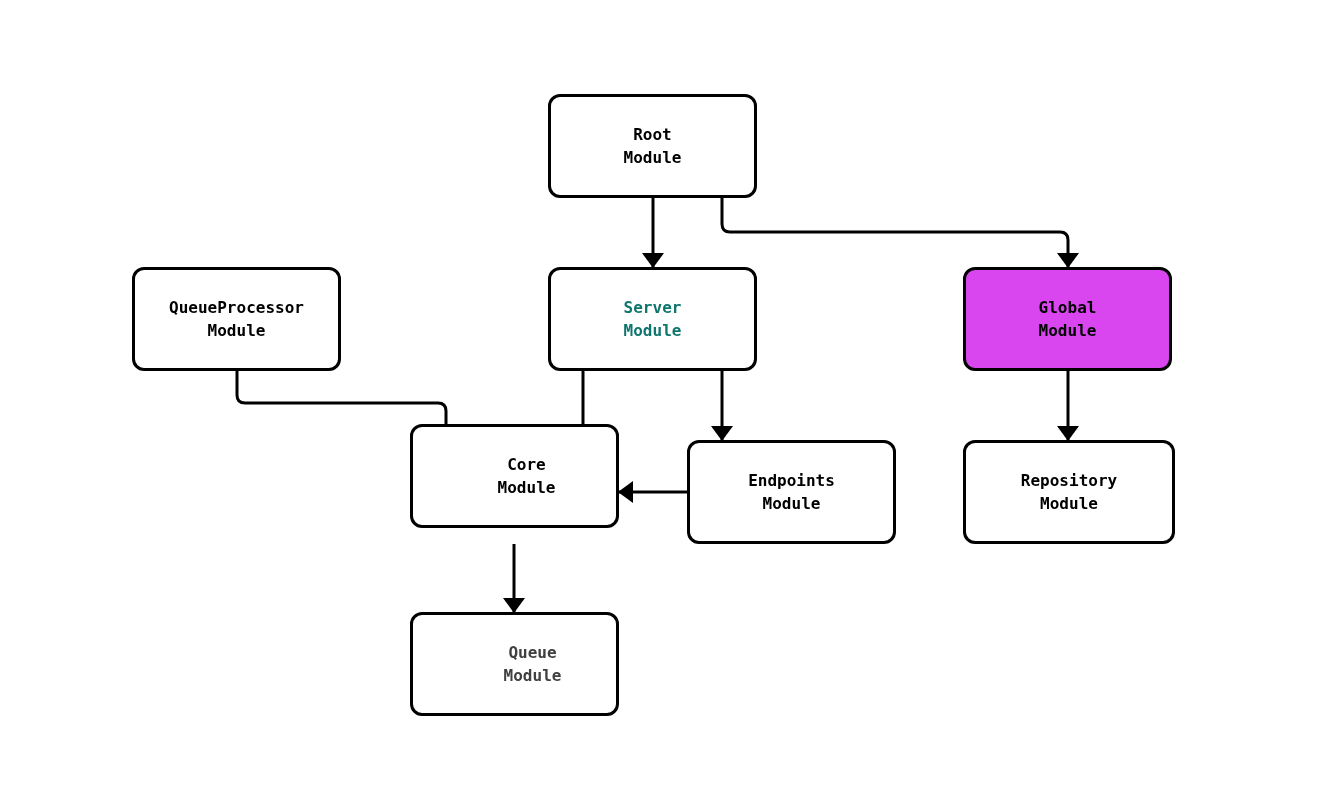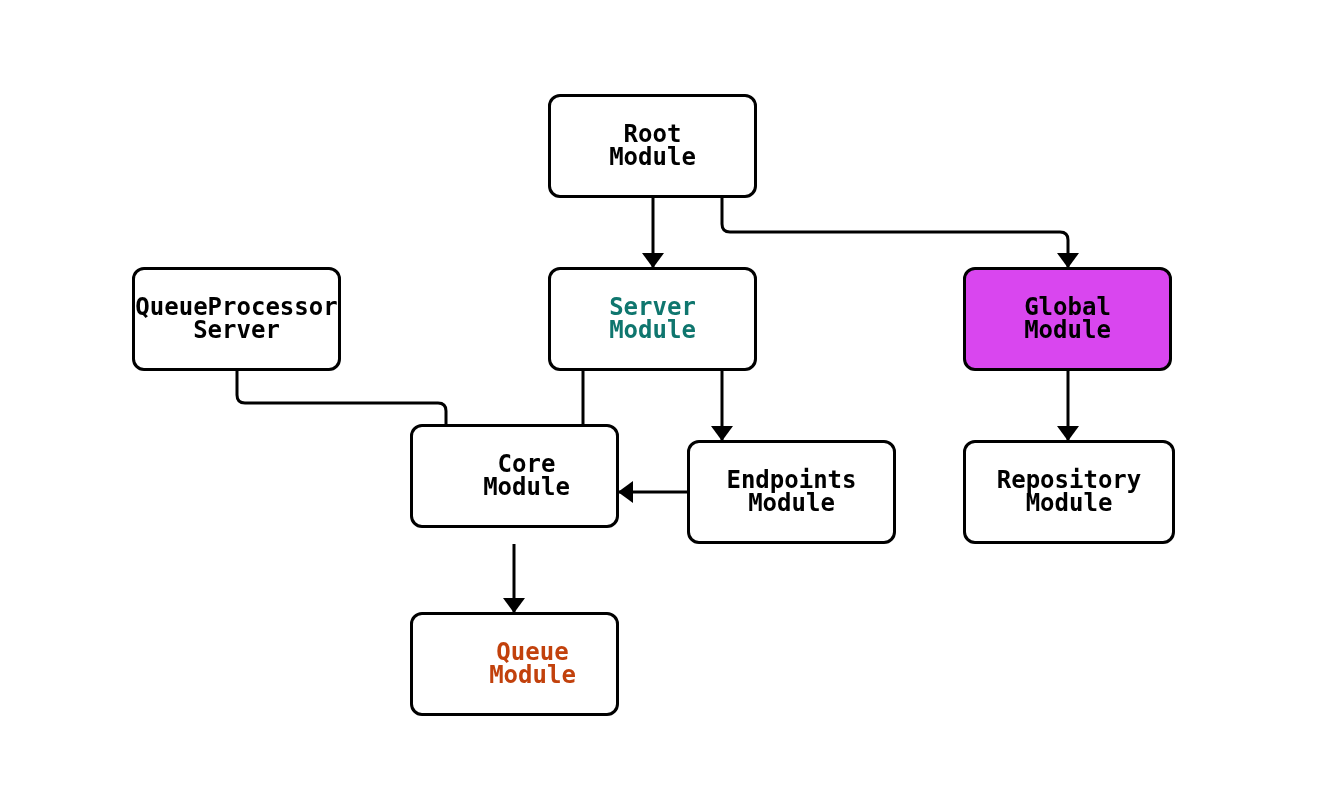--- a/index.html
+++ b/index.html
@@ -22,21 +22,21 @@
   }
   .node {
     position: absolute;
     box-sizing: border-box;
     display: flex;
     align-items: center;
     justify-content: center;
   }
   .node-label {
     font-weight: bold;
-    font-size: 24px;
+    font-size: 16px;
     line-height: 23px;
     text-align: center;
     white-space: pre-line;
     letter-spacing: 0px;
   }
 </style>
 </head>
 <body>
 
 <div class="canvas" style="background: rgb(255, 255, 255);">
@@ -57,21 +57,21 @@
         <path d="M514,544 L514,612" fill="none" stroke="#000000" stroke-width="3" marker-end="url(#arrow)"></path>
       </g>
   </svg>
   <div id="nodes">
       <div class="node" style="left: 548px; top: 94px; width: 209px; height: 104px; background: rgb(255, 255, 255); border: 3px solid rgb(0, 0, 0); border-radius: 12px;">
         <span class="node-label" style="color: rgb(0, 0, 0);">Root
 Module</span>
       </div>
       <div class="node" style="left: 132px; top: 267px; width: 209px; height: 104px; background: rgb(255, 255, 255); border: 3px solid rgb(0, 0, 0); border-radius: 12px;">
         <span class="node-label" style="color: rgb(0, 0, 0);">QueueProcessor
-Server</span>
+Module</span>
       </div>
       <div class="node" style="left: 548px; top: 267px; width: 209px; height: 104px; background: rgb(255, 255, 255); border: 3px solid rgb(0, 0, 0); border-radius: 12px;">
         <span class="node-label" style="color: #0f766e;">Server
 Module</span>
       </div>
       <div class="node" style="left: 963px; top: 267px; width: 209px; height: 104px; background: #d946ef; border: 3px solid rgb(0, 0, 0); border-radius: 12px;">
         <span class="node-label" style="color: rgb(0, 0, 0);">Global
 Module</span>
       </div>
       <div class="node" style="left: 410px; top: 424px; width: 209px; height: 104px; background: rgb(255, 255, 255); border: 3px solid rgb(0, 0, 0); border-radius: 12px; padding-left: 24px;">
@@ -80,17 +80,17 @@
       </div>
       <div class="node" style="left: 687px; top: 440px; width: 209px; height: 104px; background: rgb(255, 255, 255); border: 3px solid rgb(0, 0, 0); border-radius: 12px;">
         <span class="node-label" style="color: rgb(0, 0, 0);">Endpoints
 Module</span>
       </div>
       <div class="node" style="left: 963px; top: 440px; width: 212px; height: 104px; background: rgb(255, 255, 255); border: 3px solid rgb(0, 0, 0); border-radius: 12px;">
         <span class="node-label" style="color: rgb(0, 0, 0);">Repository
 Module</span>
       </div>
       <div class="node" style="left: 410px; top: 612px; width: 209px; height: 104px; background: rgb(255, 255, 255); border: 3px solid rgb(0, 0, 0); border-radius: 12px;">
-        <span class="node-label" style="color: #c2410c; margin-left: 36px;">Queue
+        <span class="node-label" style="color: #404040; margin-left: 36px;">Queue
 Module</span>
       </div>
     </div>
 </div>
 
 </body></html>

